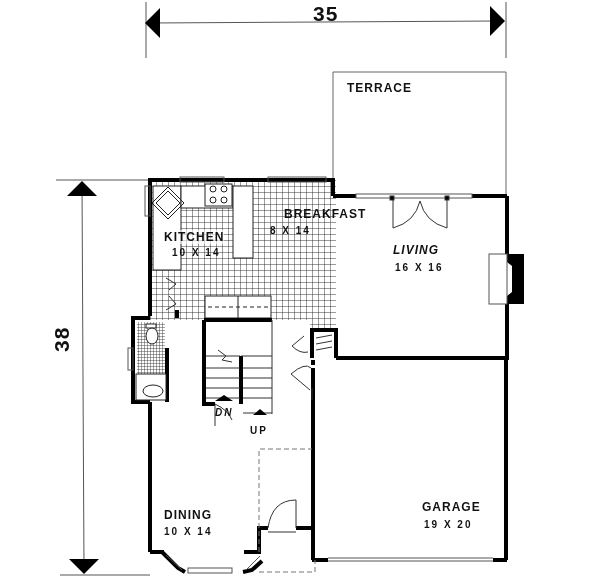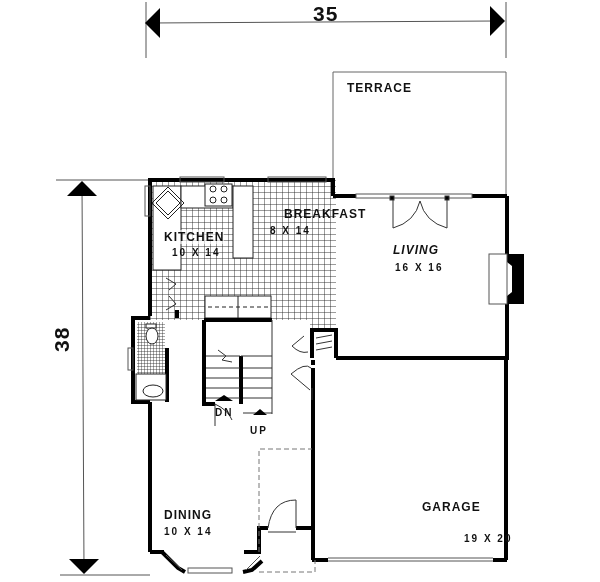--- a/index.html
+++ b/index.html
@@ -196,16 +196,16 @@
 <div class="lbl room" style="left:245px;top:207px;margin-left:39px;">BREAKFAST</div>
 <div class="lbl dim" style="left:270px;top:225px;">8 X 14</div>
 
 <div class="lbl room" style="left:393px;top:243px;font-style:italic;">LIVING</div>
 <div class="lbl dim" style="left:395px;top:262px;">16 X 16</div>
 
 <div class="lbl room" style="left:164px;top:508px;">DINING</div>
 <div class="lbl dim" style="left:164px;top:526px;">10 X 14</div>
 
 <div class="lbl room" style="left:422px;top:500px;">GARAGE</div>
-<div class="lbl dim" style="left:424px;top:533px;margin-left:40px;">19 X 20</div>
-
-<div class="lbl dim" style="left:215px;top:407px;font-size:10px;">DN</div>
+<div class="lbl dim" style="left:424px;top:519px;">19 X 20</div>
+
+<div class="lbl dim" style="left:215px;top:407px;font-size:10px;font-style:italic;">DN</div>
 <div class="lbl dim" style="left:250px;top:425px;font-size:10px;">UP</div>
 
 </body></html>

